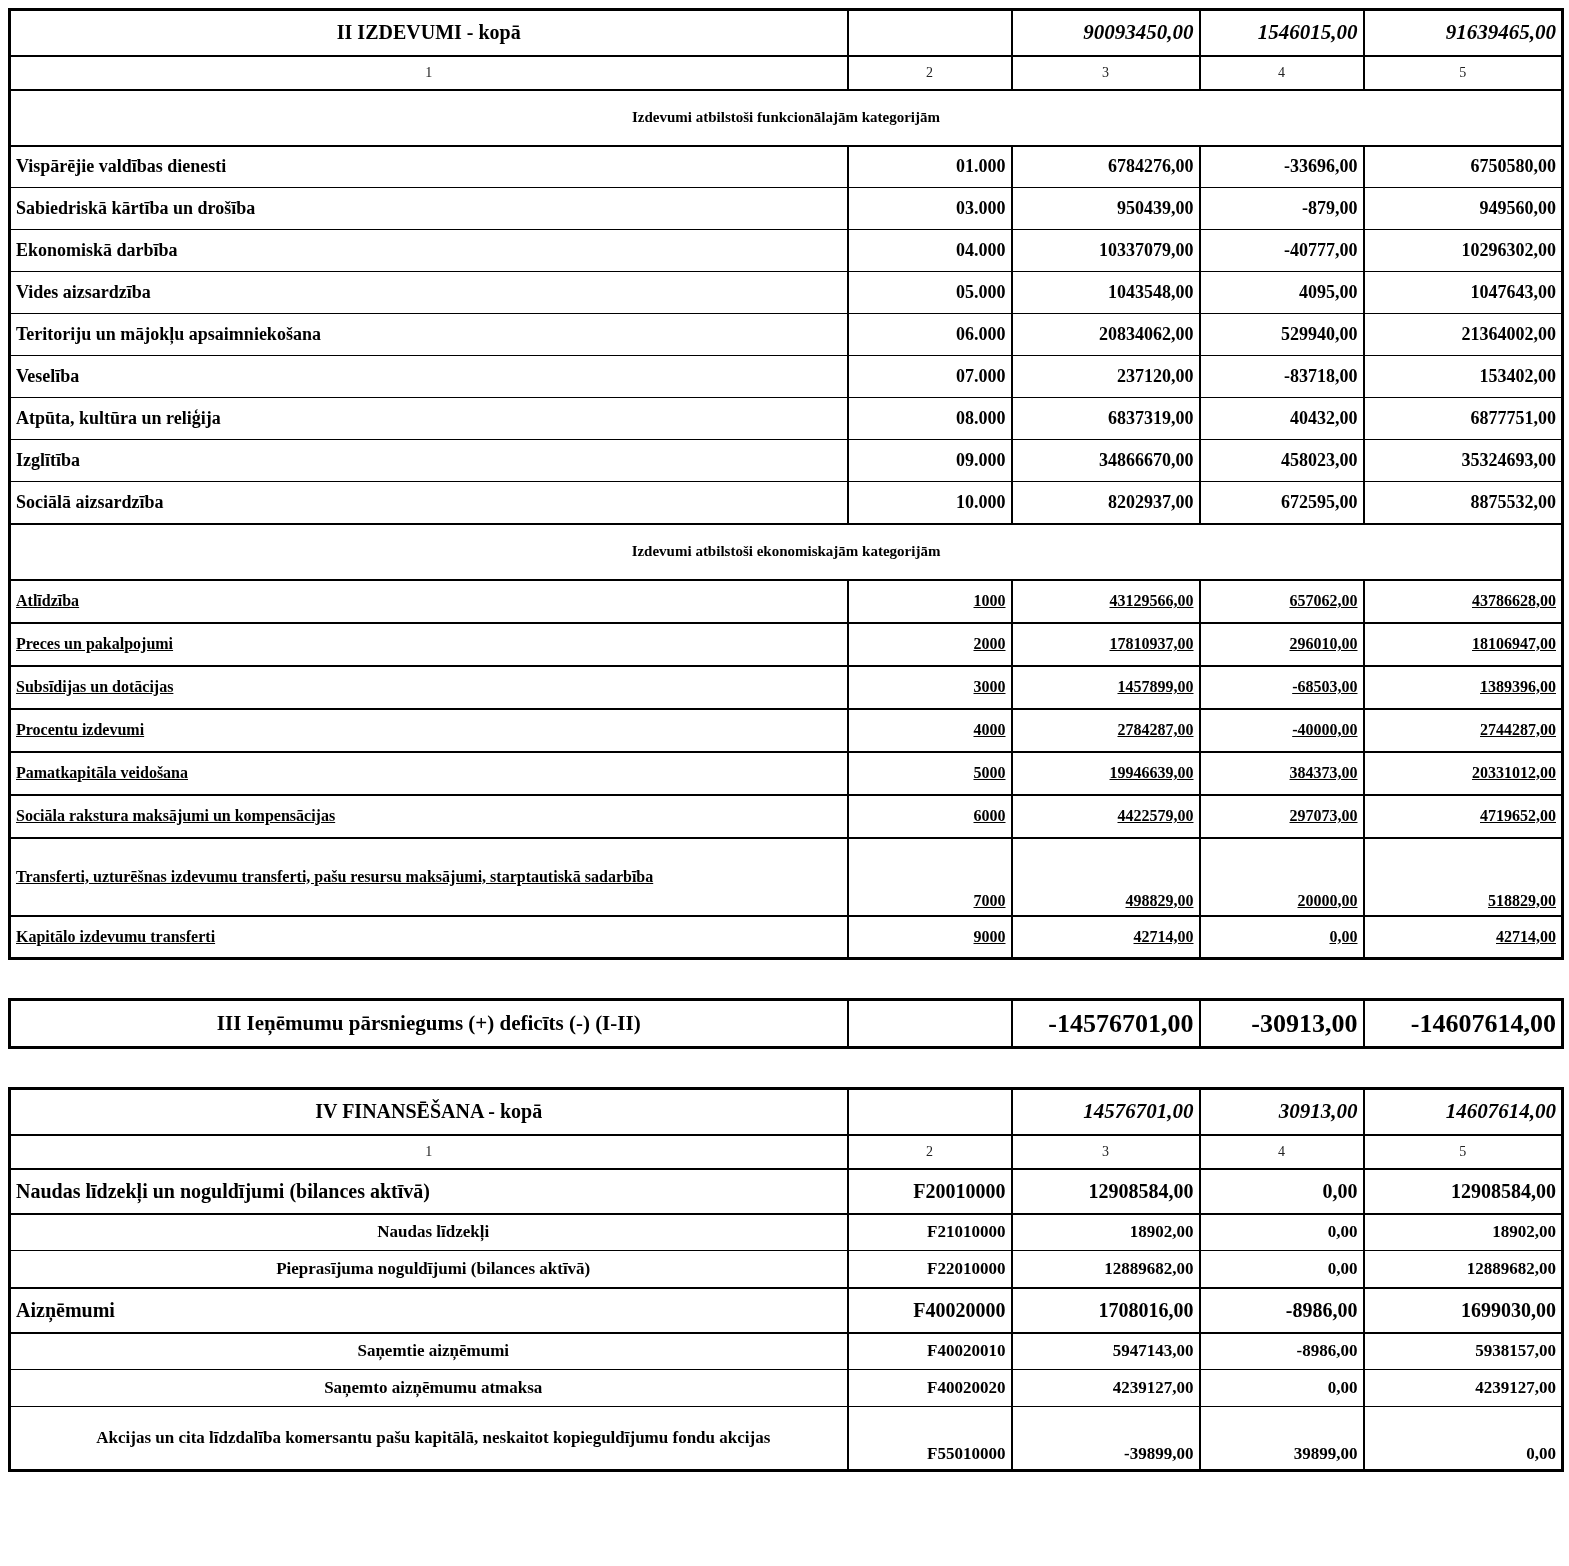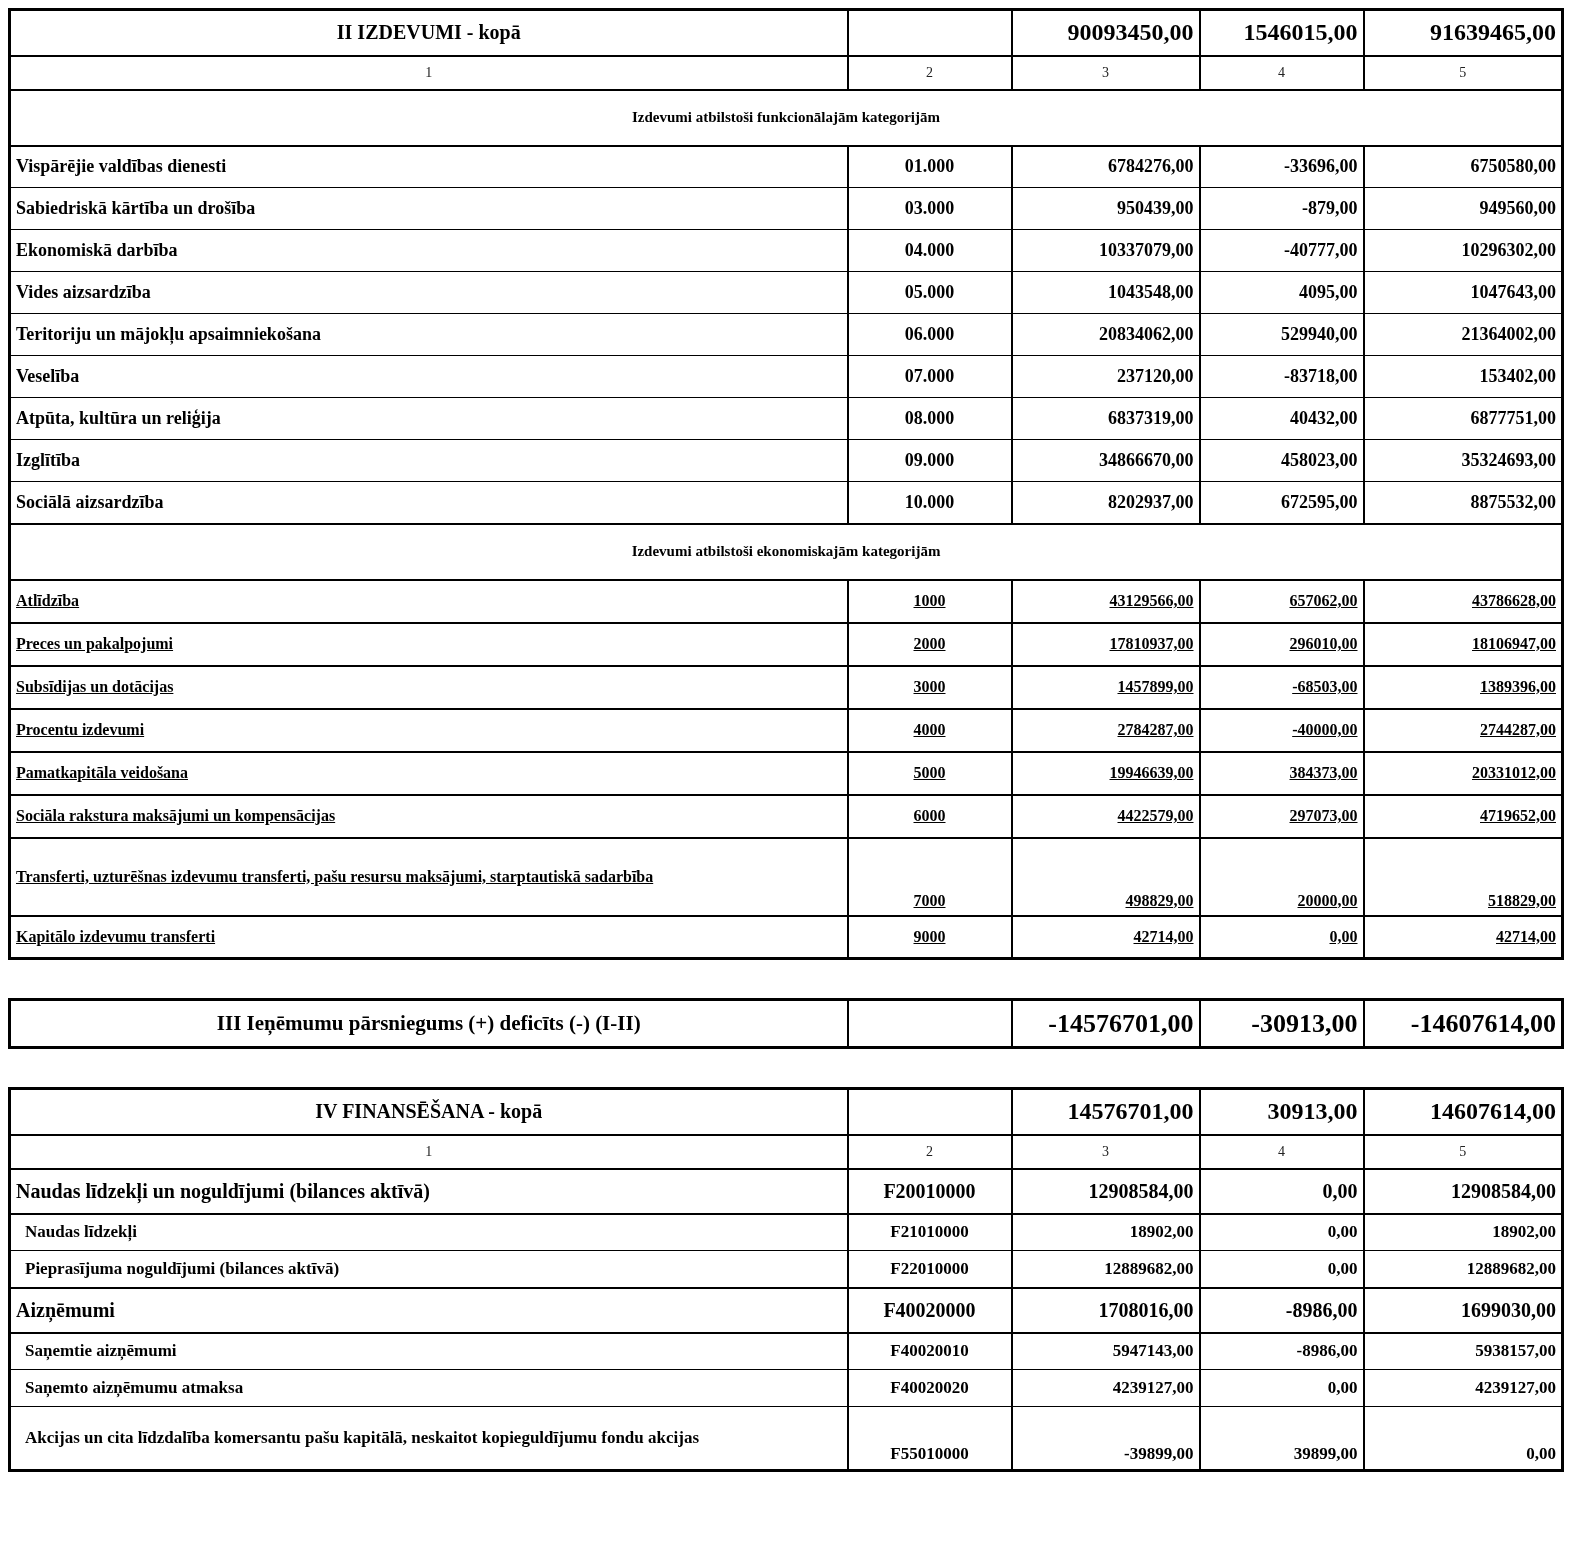--- a/index.html
+++ b/index.html
@@ -3,44 +3,44 @@
 <meta charset="utf-8">
 <style>
   * { box-sizing: border-box; }
   html, body { margin: 0; padding: 0; background: #ffffff; color: #000000; }
   body { font-family: "Liberation Serif", "DejaVu Serif", serif; width: 1569px; }
   .page { width: 1314px; padding: 8px; }
   table { border-collapse: collapse; table-layout: fixed; width: 1553px; }
   table.bordered { border: 3px solid #000; }
   td { border: 2px solid #000; padding: 1px 5px; overflow: hidden; vertical-align: middle; }
   .num   { text-align: right; font-variant-numeric: tabular-nums; }
-  .code  { text-align: center; margin-top: 28px; }
+  .code  { text-align: right; margin-top: 28px; }
   .center{ text-align: center; }
   .empty { }
 
   .total-row td { font-weight: bold; font-size: 20px; height: 46px; }
-  .total-row .num { font-size: 24px; }
+  .total-row .num { font-size: 21px; font-style: italic; }
 
   .colnum td { font-weight: normal; font-size: 14px; text-align: center; height: 34px; color:#222; }
 
   .section td { font-weight: bold; font-size: 15px; text-align: center; height: 56px; }
 
   .func td { font-weight: bold; font-size: 18px; height: 42px;
              border-top-width: 1px; border-bottom-width: 1px; }
   .econ td { font-weight: bold; font-size: 16px; height: 43px; text-decoration: underline; }
   .row-tall td { height: 78px; }
   .vb { vertical-align: bottom; padding-bottom: 5px; }
 
   .balance-row td { font-weight: bold; font-size: 21px; height: 48px; }
   .balance-row .num { font-size: 26px; }
 
   .fin-main td { font-weight: bold; font-size: 20px; height: 45px; }
   .fin-sub td  { font-weight: bold; font-size: 17px; height: 37px;
                  border-top-width: 1px; border-bottom-width: 1px; }
-  .fin-sub td.label { padding-left: 14px; }
+  .fin-sub td.label { padding-left: 14px; text-align: center; }
   .fin-sub-tall td { height: 64px; }
 
   .gap { height: 38px; }
 </style>
 </head>
 <body>
 
 <div class="page">
 
   <table class="bordered">

